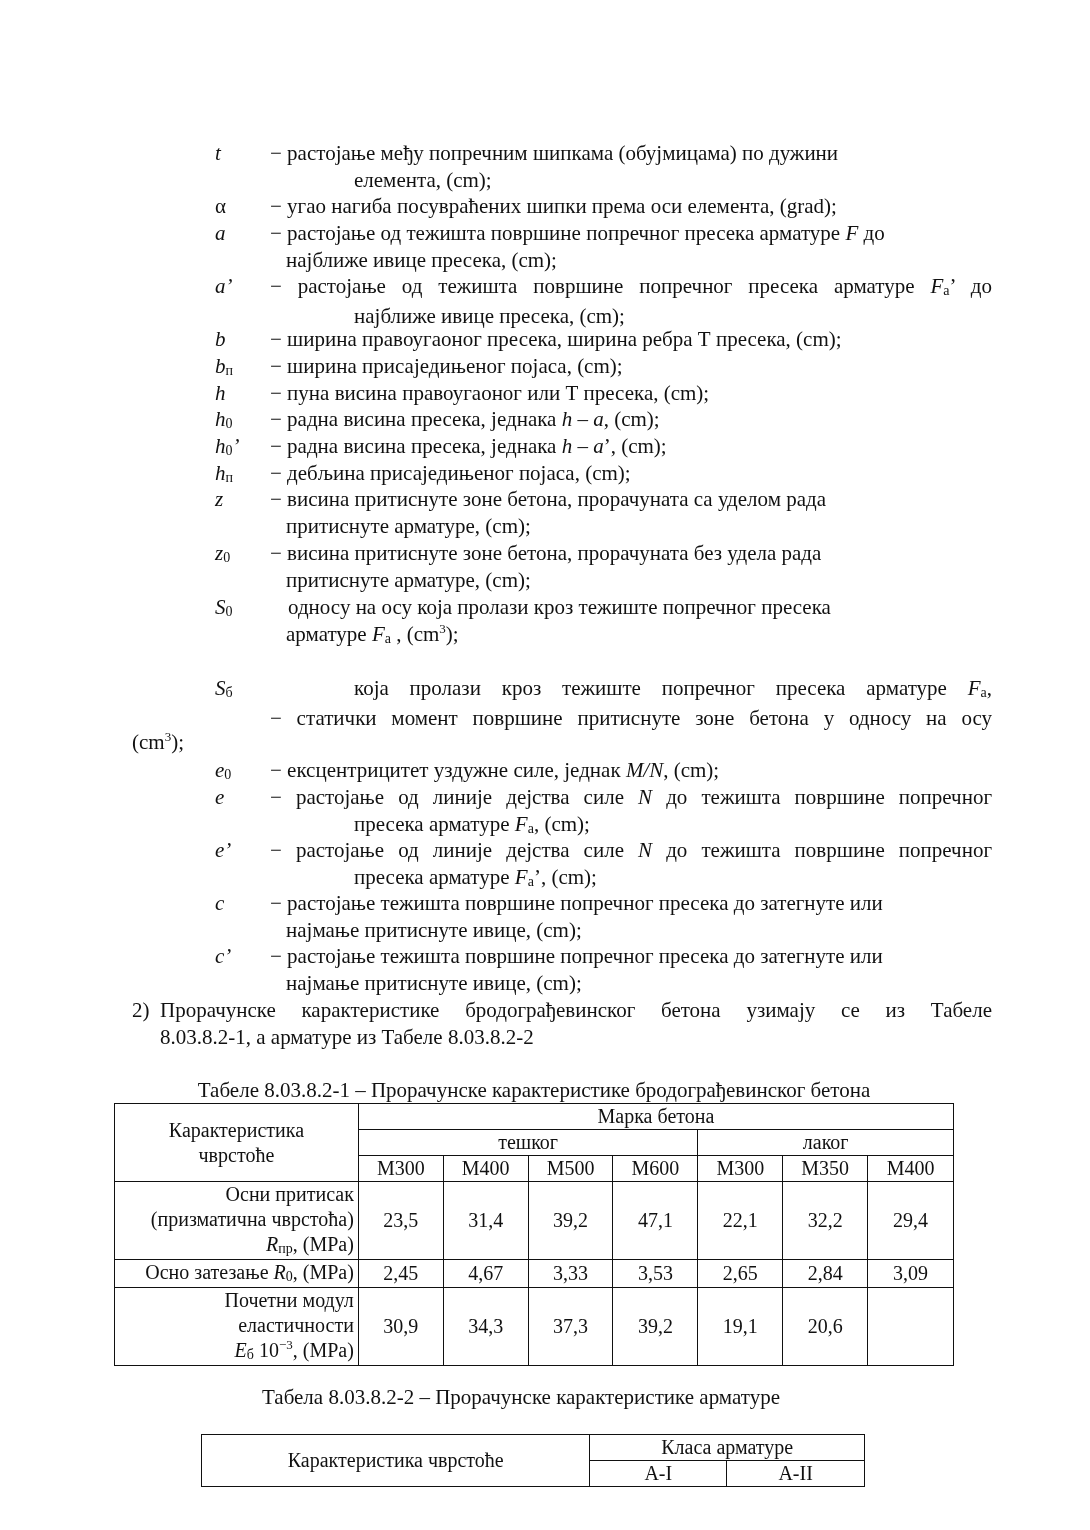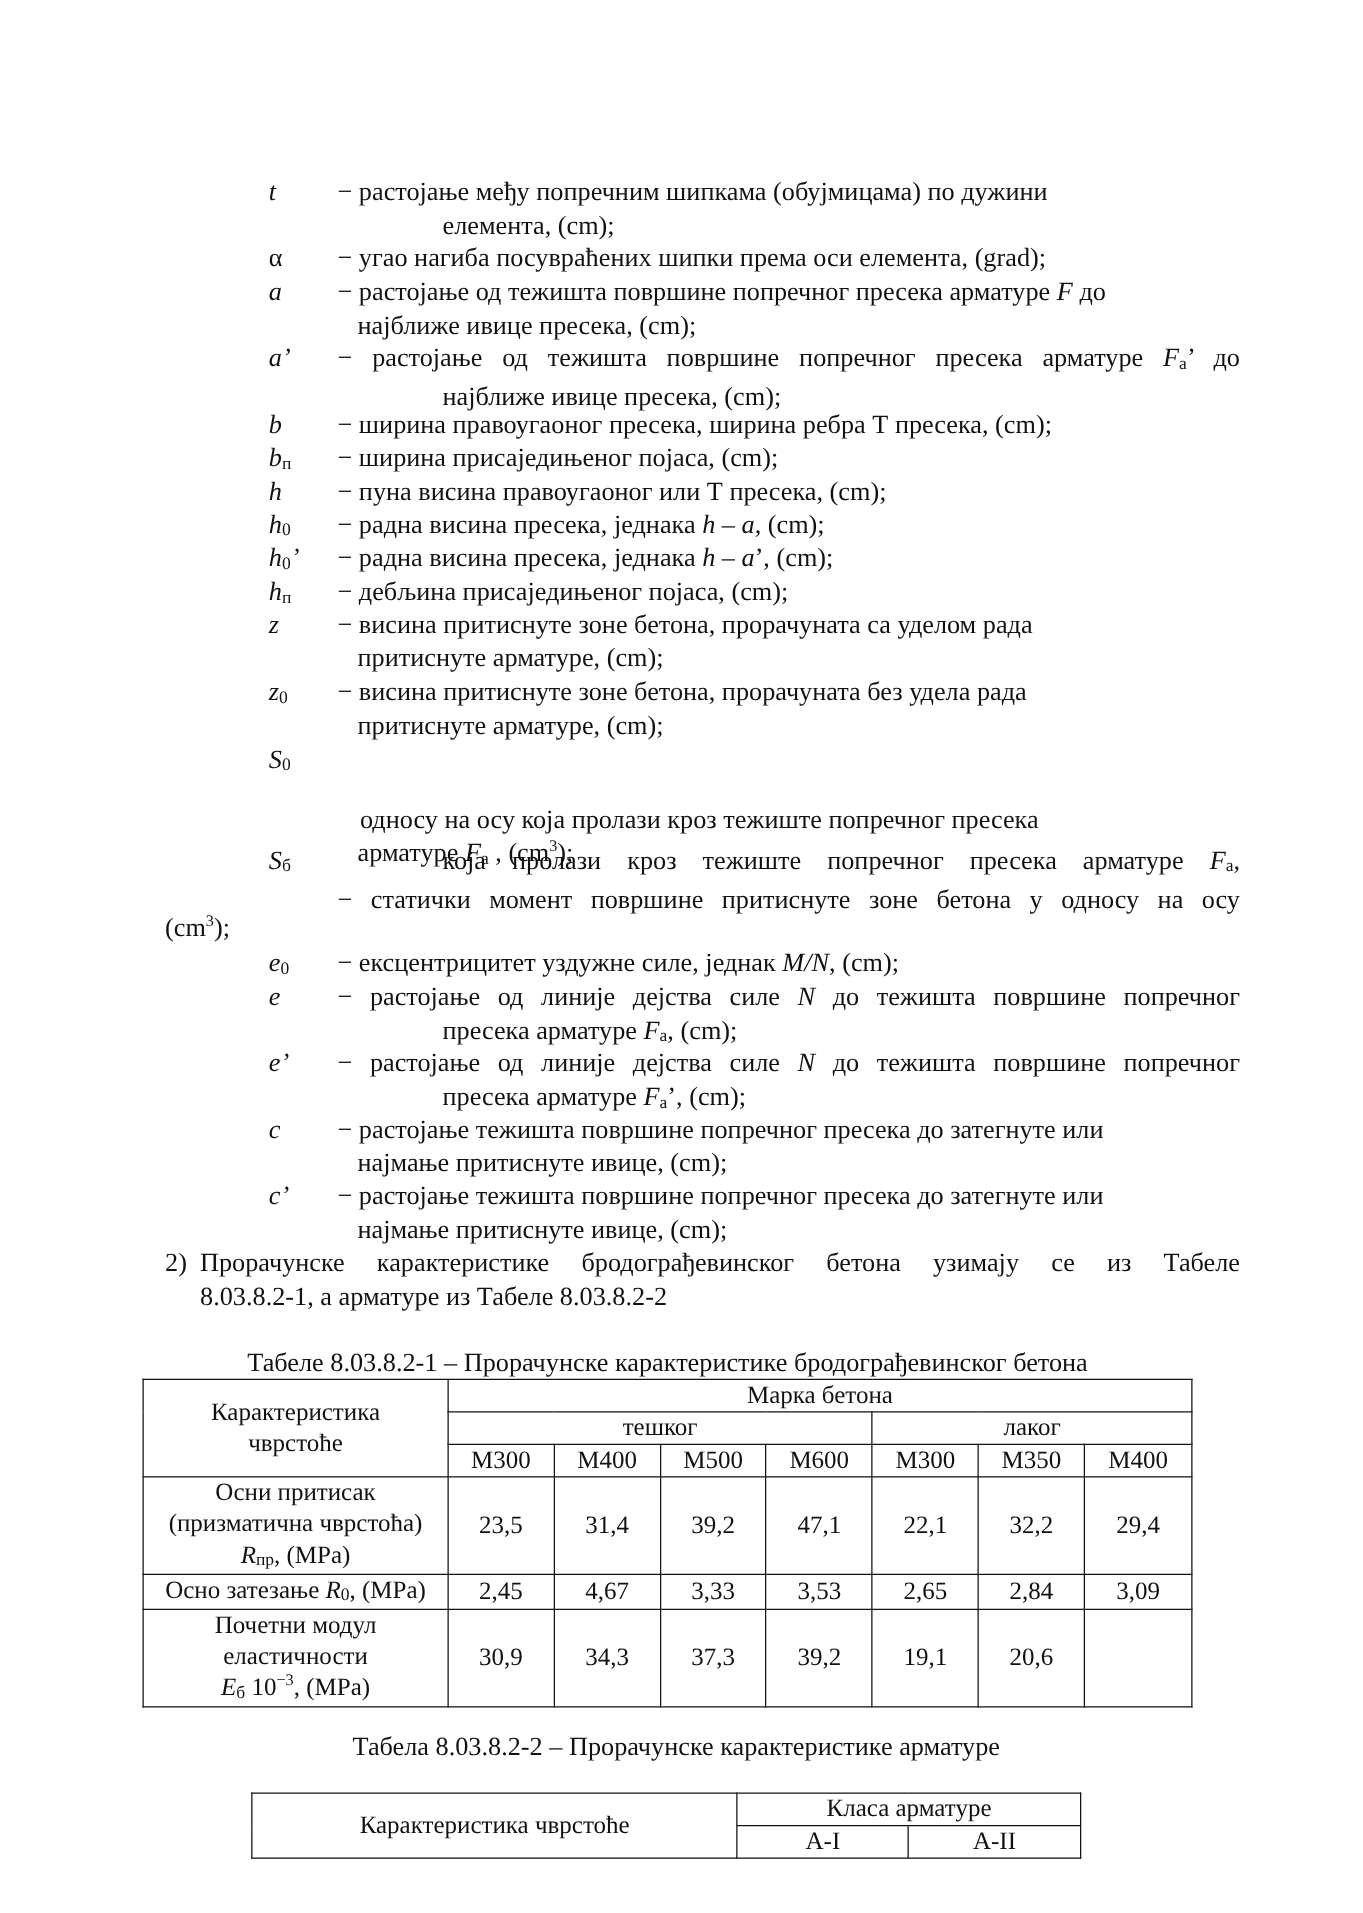--- a/index.html
+++ b/index.html
@@ -10,30 +10,30 @@
     .page { position: absolute; left: 0; top: 0; width: 1090px; height: 1530px; }
     .def { position: absolute; left: 0; width: 1090px; line-height: 26.5px; }
     .sym { position: absolute; left: 215px; font-style: italic; white-space: nowrap; }
     .sym .sub { font-style: normal; font-size: 14px; position: relative; top: 2px; }
     .sym.nonital { font-style: normal; }
     .desc { position: absolute; left: 270px; width: 722px; text-align: justify; }
     .line { display: block; white-space: nowrap; }
     .just { display: block; text-align: justify; text-align-last: justify; }
     .ind1 { padding-left: 84px; }
     .ind2 { padding-left: 16px; }
-    .ind4 { padding-left: 18px; margin-top: 48px; }
+    .ind4 { padding-left: 18px; }
     i { font-style: italic; }
     .sub-s { font-size: 14px; position: relative; top: 2px; }
     sup { font-size: 13px; line-height: 0; }
     .para { position: absolute; left: 132px; width: 860px; line-height: 27px; }
     .caption { position: absolute; text-align: center; white-space: nowrap; }
     table { border-collapse: collapse; position: absolute; }
     td { border: 1.5px solid #111; padding: 0 4px; vertical-align: middle; font-size: 20px; line-height: 25px; }
     .c { text-align: center; }
-    .l { text-align: center; }
+    .l { text-align: right; }
   </style>
 </head>
 <body>
 
 <div class="page">
 
   <div class="def" style="top:140px;">
     <span class="sym">t</span>
     <div class="desc">
       <span class="line">− растојање међу попречним шипкама (обујмицама) по дужини</span>
@@ -256,21 +256,21 @@
       <td class="c">34,3</td>
       <td class="c">37,3</td>
       <td class="c">39,2</td>
       <td class="c">19,1</td>
       <td class="c">20,6</td>
       <td class="c"></td>
     </tr>
   </tbody>
     </table>
 
-  <div class="caption" style="left:208px; width:666px; top:1385px;">Табела 8.03.8.2-2 – Прорачунске карактеристике арматуре</div>
+  <div class="caption" style="left:188px; width:666px; top:1385px;">Табела 8.03.8.2-2 – Прорачунске карактеристике арматуре</div>
 
   <table style="left:201px; top:1410px; width:664px;margin-top:24px;">
     <colgroup>
       <col style="width:389px">
         <col style="width:137px">
         <col style="width:138px">
     </colgroup>
     <tbody>
         <tr style="height:25px;">
       <td rowspan="2" class="c">Карактеристика чврстоће</td>

